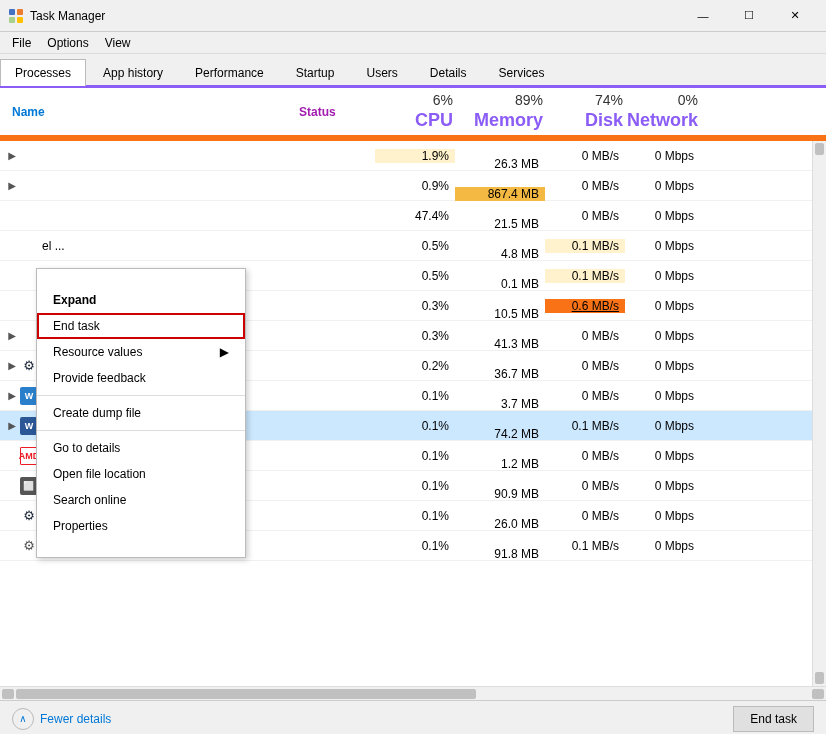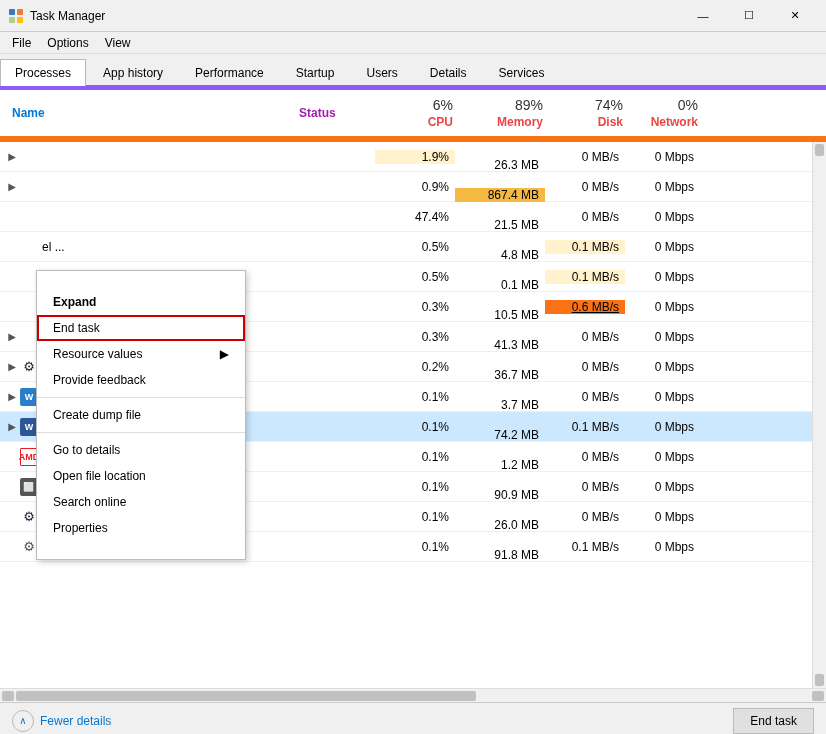--- a/index.html
+++ b/index.html
@@ -35,21 +35,21 @@
     .menu-item {
       padding: 2px 8px;
       cursor: pointer;
       font-size: 12px;
     }
 
     
     .tabs {
       background: #f0f0f0;
       display: flex;
-      border-bottom: 5px solid #8b5cf6;
+      border-bottom: 3px solid #8b5cf6;
       padding-top: 4px;
     }
     .tab {
       padding: 6px 14px;
       cursor: pointer;
       font-size: 12px;
       border: 1px solid transparent;
       border-bottom: none;
       margin-right: 2px;
       position: relative;
@@ -73,21 +73,21 @@
       background: white;
       min-height: 52px;
     }
     .col-name { width: 295px; padding-left: 8px; font-weight: 600; font-size: 12px; color: #0078d7; }
     .col-status { width: 80px; font-weight: 600; font-size: 12px; color: #a21caf; }
     .col-cpu { width: 80px; text-align: right; padding-right: 6px; }
     .col-memory { width: 90px; text-align: right; padding-right: 6px; }
     .col-disk { width: 80px; text-align: right; padding-right: 6px; }
     .col-network { width: 75px; text-align: right; padding-right: 6px; }
     .col-percent { font-size: 14px; font-weight: 300; color: #333; }
-    .col-label { font-size: 12px; color: #ef4444; font-weight: 600; margin-top: 2px; }
+    .col-label { font-size: 18px; color: #8b5cf6; font-weight: 600; margin-top: 2px; }
 
     
     .table-body { overflow-y: auto; flex: 1; }
     .table-row {
       display: flex;
       align-items: center;
       height: 30px;
       border-bottom: 1px solid #f0f0f0;
     }
     .table-row.selected { background: #cce8ff; }

